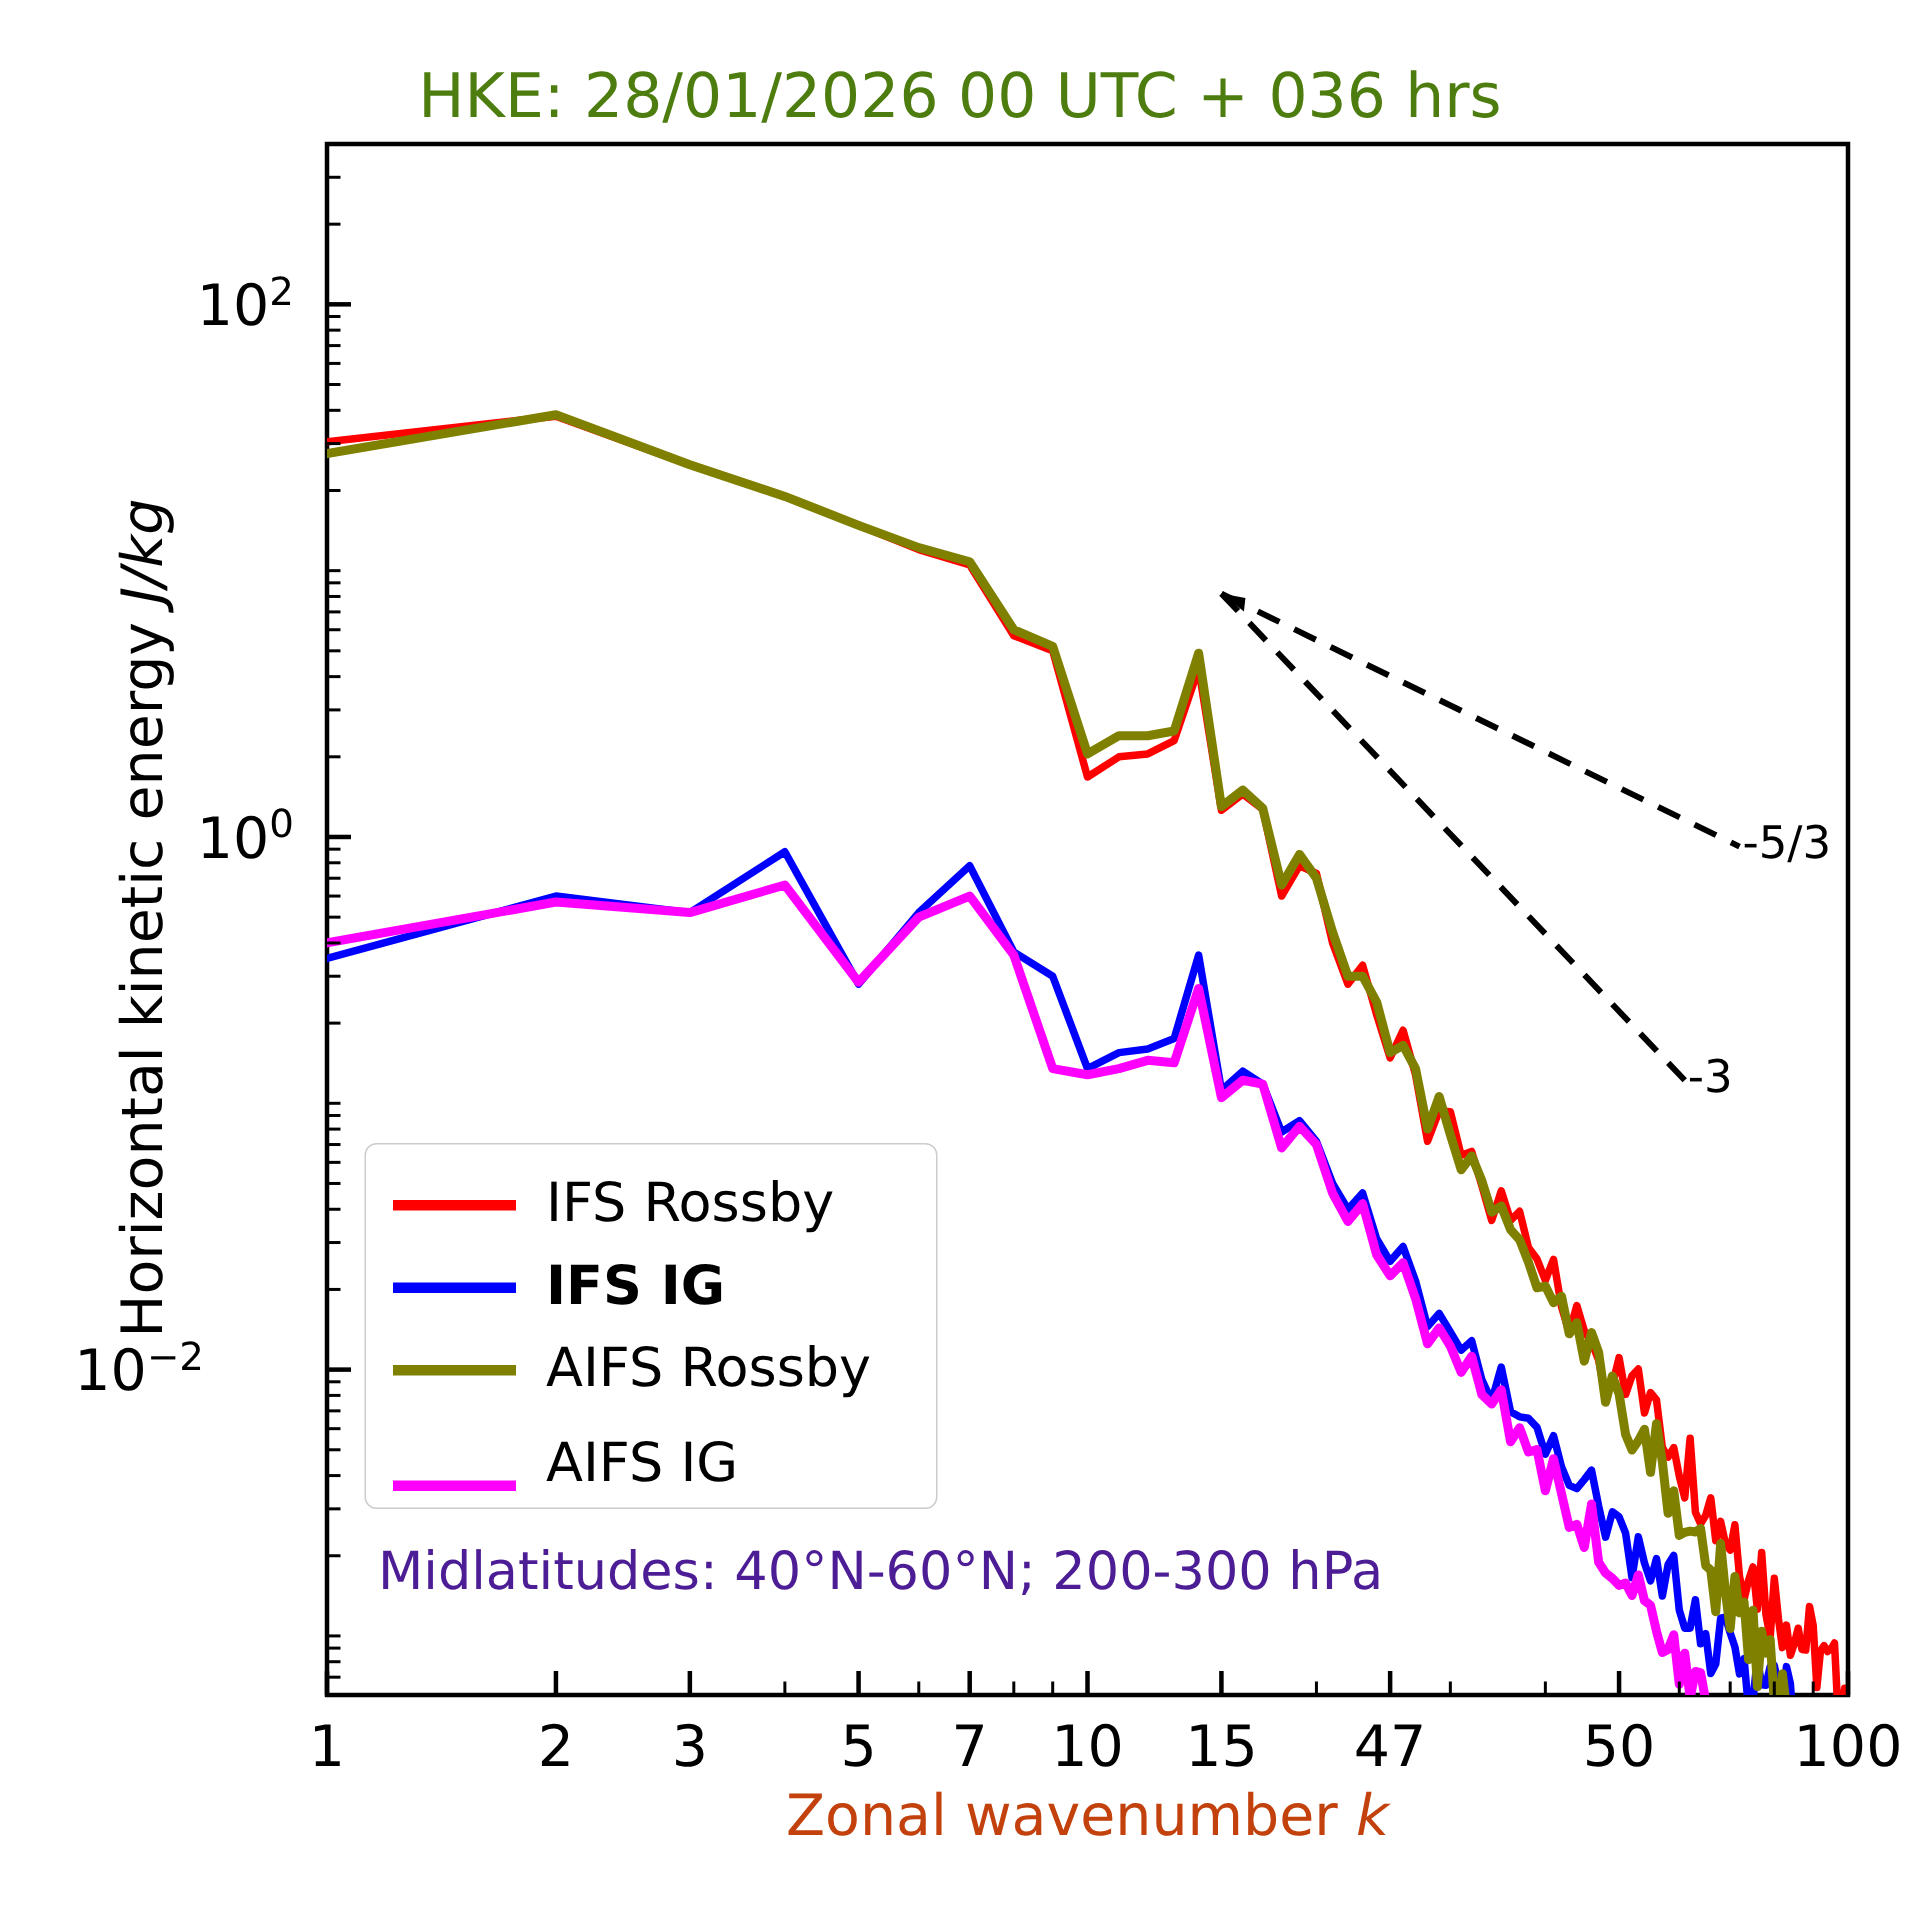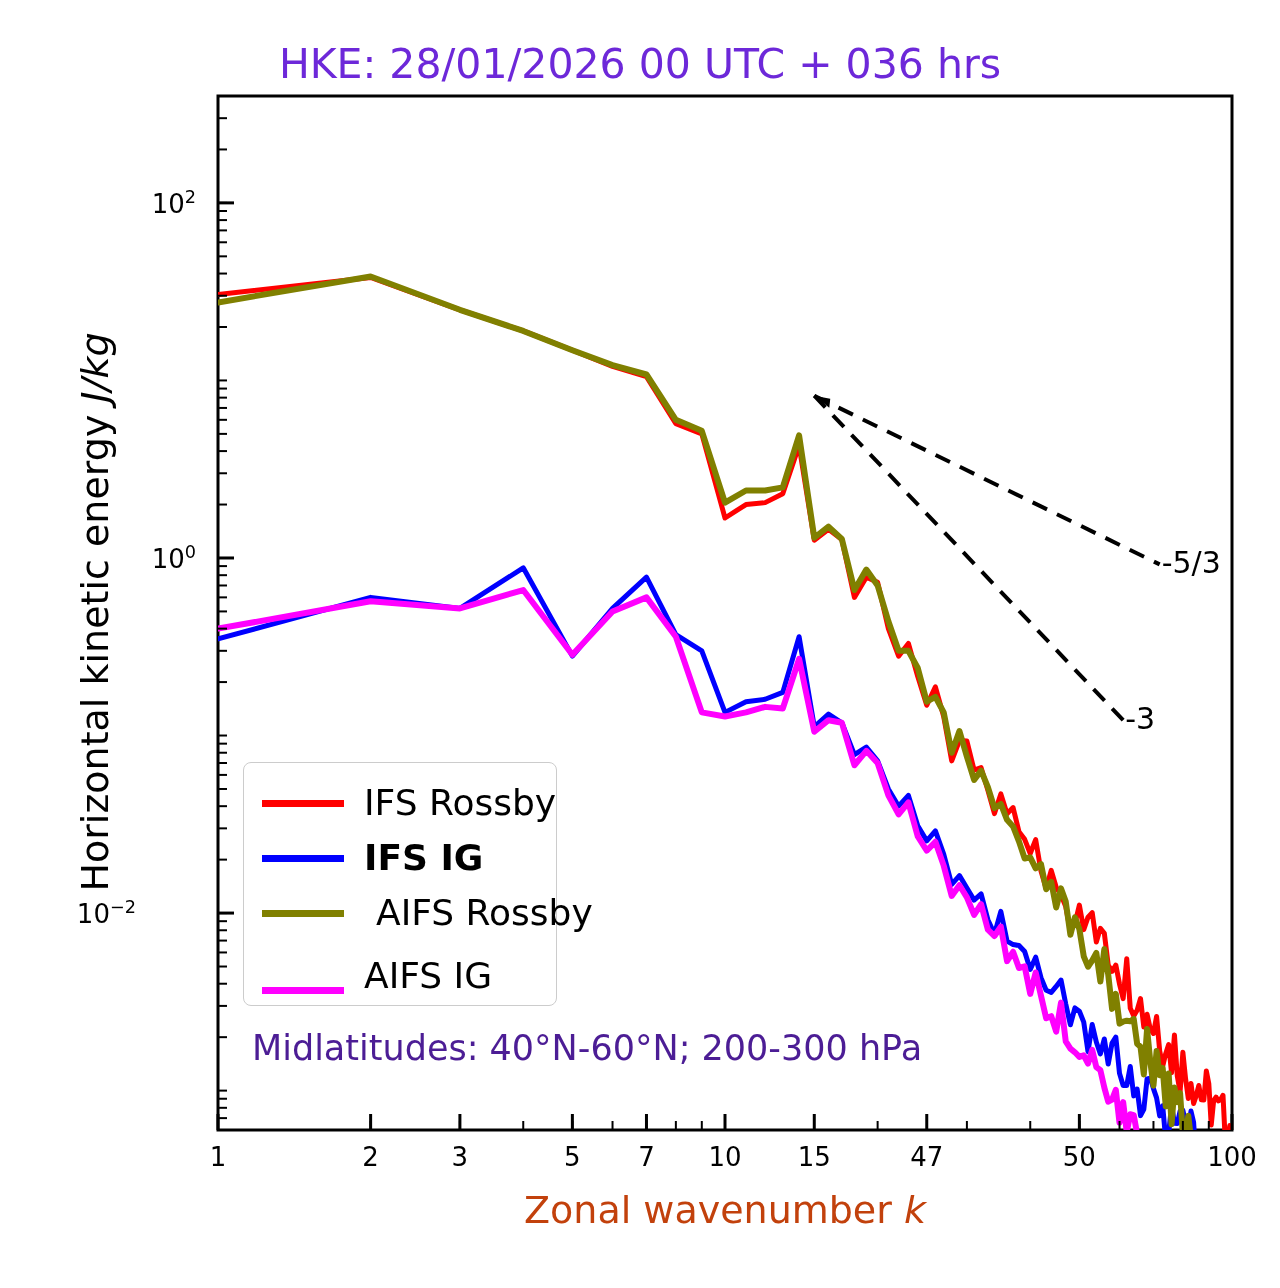--- a/index.html
+++ b/index.html
@@ -20,21 +20,21 @@
     width: 1280px;
     height: 1288px;
   }
   #chart-title {
     position: absolute;
     left: 0;
     top: 40px;
     width: 1280px;
     text-align: center;
     font-size: 41px;
-    color: #6d28d9;
+    color: #4d7c0f;
     letter-spacing: 0px;
     white-space: nowrap;
   }
   #ylabel {
     position: absolute;
     left: -285px;
     top: 590px;
     width: 760px;
     text-align: center;
     font-size: 38px;
@@ -53,37 +53,37 @@
     color: #c2410c;
     white-space: nowrap;
   }
   .axis-em { font-style: italic; }
   #plotsvg {
     position: absolute;
     left: 0; top: 0;
   }
   .tick-label {
     position: absolute;
-    font-size: 26px;
+    font-size: 38px;
     color: #000000;
     white-space: nowrap;
   }
   .xtick-label {
     transform: translateX(-50%);
     top: 1142px;
   }
   .ytick-label {
     transform: translateY(-50%);
     text-align: right;
   }
   #legend-box {
     position: absolute;
     left: 243px;
     top: 762px;
-    width: 314px;
+    width: 382px;
     height: 244px;
     border: 1.6px solid #cccccc;
     border-radius: 8px;
     background: #ffffff;
     box-sizing: border-box;
   }
   .legend-row {
     position: absolute;
     left: 18px;
     height: 52px;
@@ -261,21 +261,21 @@
   <div id="legend-box">
     <div id="legend-rows">
         <div class="legend-row" style="top: 14px;">
           <span class="legend-swatch" style="background: rgb(255, 0, 0);"></span>
           <span class="legend-text">IFS Rossby</span>
         </div>
         <div class="legend-row" style="top: 69px; font-weight: bold;">
           <span class="legend-swatch" style="background: rgb(0, 0, 255);"></span>
           <span class="legend-text">IFS IG</span>
         </div>
-        <div class="legend-row" style="top: 124px; gap: 12px;">
+        <div class="legend-row" style="top: 124px;">
           <span class="legend-swatch" style="background: rgb(128, 128, 0);"></span>
           <span class="legend-text">AIFS Rossby</span>
         </div>
         <div class="legend-row" style="top: 179px; align-items: flex-end;">
           <span class="legend-swatch" style="background: rgb(255, 0, 255);"></span>
           <span class="legend-text">AIFS IG</span>
         </div>
       </div>
   </div>
 

